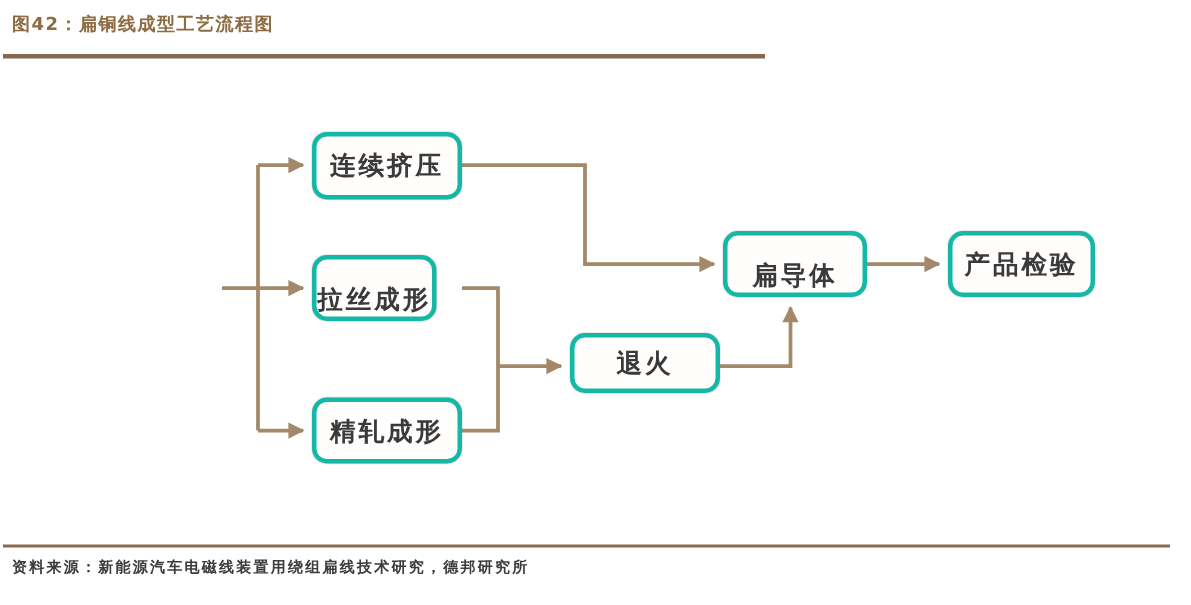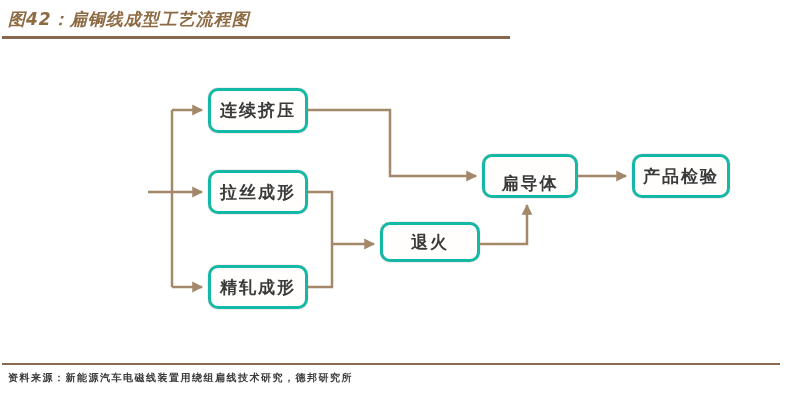--- a/index.html
+++ b/index.html
@@ -7,24 +7,23 @@
   body {
     width: 794px; height: 403px;
     position: relative;
     font-family: "DejaVu Sans", sans-serif;
     overflow: hidden;
   }
   .page { position: absolute; inset: 0; }
 
   .fig-title {
     position: absolute; left: 8px; top: 8px;
-    font-size: 17px; font-weight: bold;
+    font-size: 12px; font-weight: bold;
     color: #8d6b43; letter-spacing: 1px;
     white-space: nowrap;
-    font-style: italic;
   }
   .title-rule {
     position: absolute; left: 2px; top: 36px;
     width: 508px; height: 3px;
     background: #87684f;
   }
 
   .flow-area { position: absolute; left: 0; top: 46px; width: 794px; height: 312px; }
 
   .connectors { position: absolute; inset: 0; pointer-events: none; }
@@ -35,21 +34,21 @@
     border-radius: 10px;
     background: #fffefd;
     display: flex; align-items: center; justify-content: center;
     font-size: 17px; color: #3a3a3a;
     letter-spacing: 2px;
     box-shadow: 0 0 0 0.5px rgba(163,136,106,0.25);
     font-weight: bold;
   }
   .node-copper      { left: 48px;  top: 125px; width: 100px; height: 43px; }
   .node-extrusion   { left: 208px; top: 42px;  width: 100px; height: 45px; }
-  .node-drawing     { left: 208px; top: 124px; width: 100px; height: 44px; }
+  .node-drawing     { left: 208px; top: 124px; width: 83px; height: 44px; align-items: flex-end; }
   .node-rolling     { left: 208px; top: 219px; width: 100px; height: 44px; }
   .node-annealing   { left: 380px; top: 176px; width: 100px; height: 40px; }
   .node-flat        { left: 482px; top: 108px; width: 96px;  height: 44px; align-items: flex-end; }
   .node-inspection  { left: 632px; top: 108px; width: 98px;  height: 44px; }
 
   .footer-rule {
     position: absolute; left: 2px; top: 363px;
     width: 778px; height: 2px;
     background: #8a6b52;
   }

